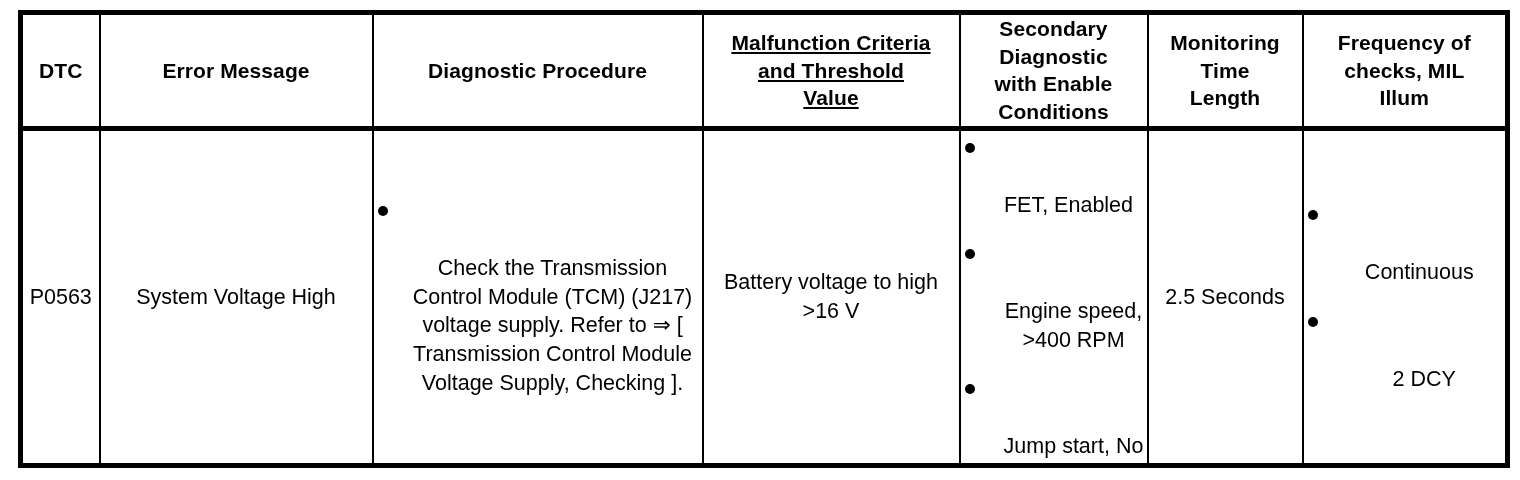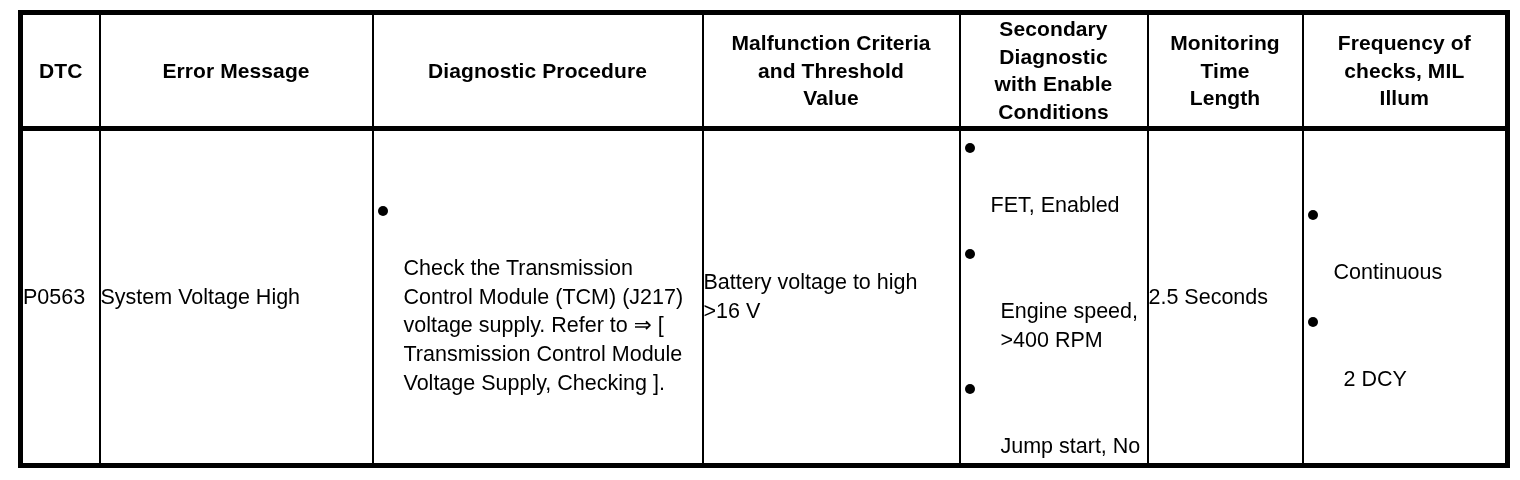--- a/index.html
+++ b/index.html
@@ -65,21 +65,21 @@
 
   
   col.c-dtc     { width: 79px; }
   col.c-err     { width: 273px; }
   col.c-diag    { width: 330px; }
   col.c-malf    { width: 257px; }
   col.c-sec     { width: 188px; }
   col.c-mon     { width: 155px; }
   col.c-freq    { width: 205px; }
   .cell-left {
-    text-align: left;
+    text-align: center;
   }
 
   .plain-text {
     display: block;
     white-space: pre-line;
   }
 
   
   ul.bullets {
     list-style: none;
@@ -129,21 +129,21 @@
       <col class="c-sec">
       <col class="c-mon">
       <col class="c-freq">
     </colgroup>
 
     <thead>
       <tr>
         <th>DTC</th>
         <th>Error Message</th>
         <th>Diagnostic Procedure</th>
-        <th style="white-space:pre-line;">Malfunction Criteria
+        <th style="white-space:pre-line;text-decoration:underline;">Malfunction Criteria
 and Threshold
 Value</th>
         <th style="white-space:pre-line;">Secondary
 Diagnostic
 with Enable
 Conditions</th>
         <th style="white-space:pre-line;">Monitoring
 Time
 Length</th>
         <th style="white-space:pre-line;">Frequency of

